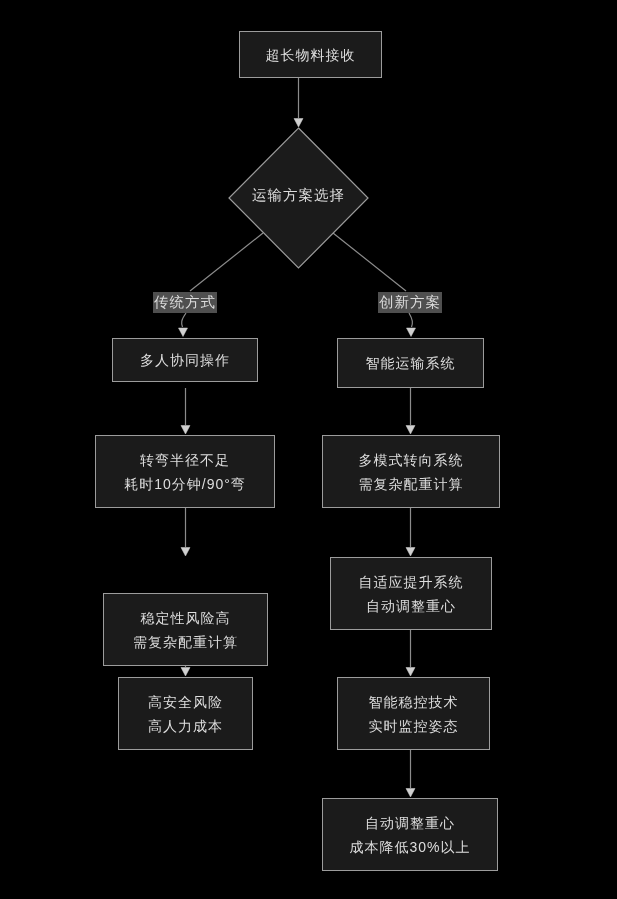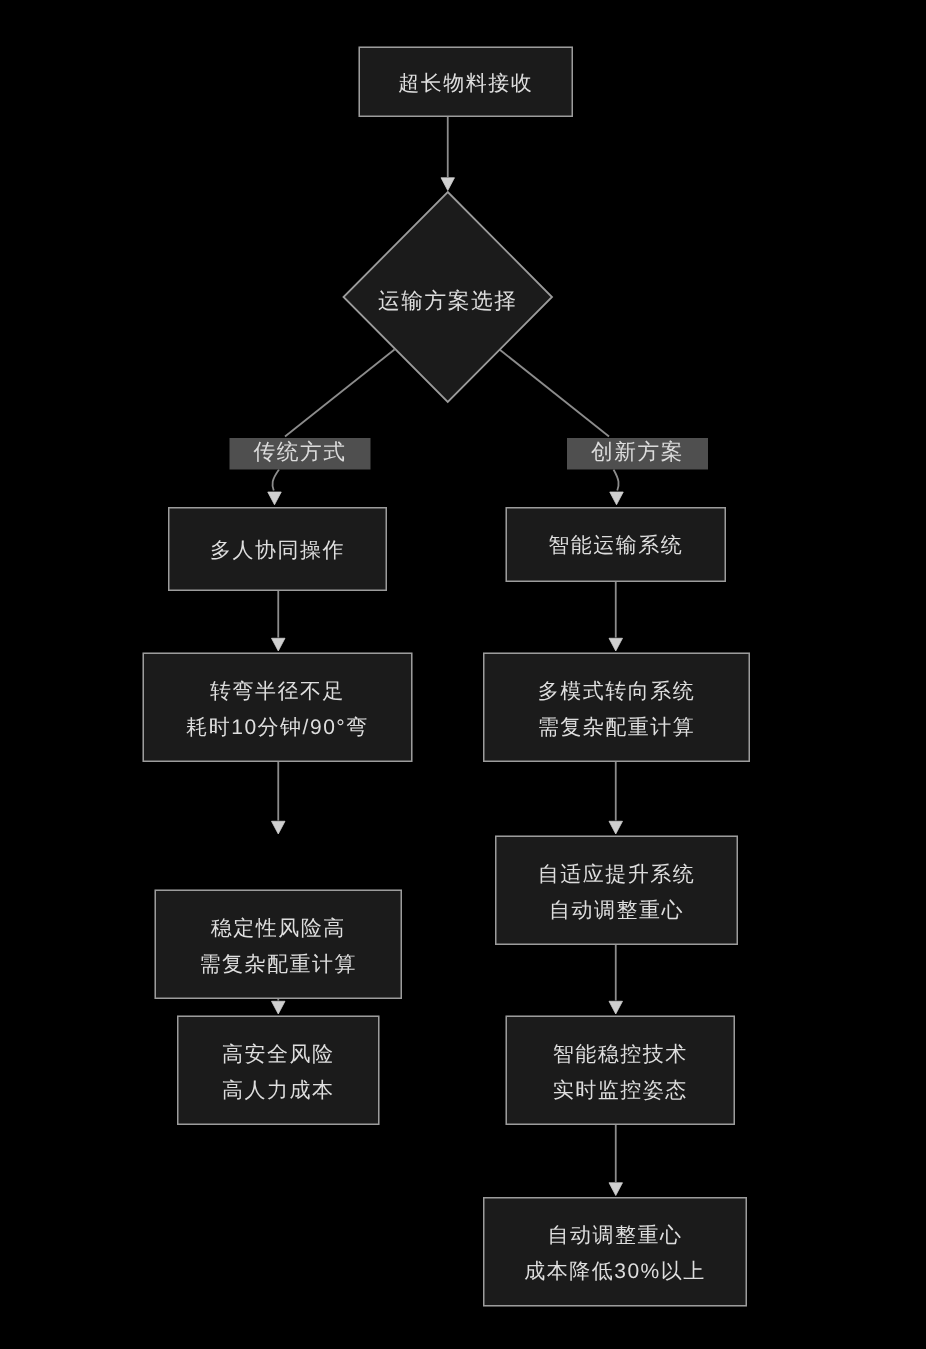--- a/index.html
+++ b/index.html
@@ -60,42 +60,42 @@
     letter-spacing:1px;
   }
   .diamond-label{
     position:absolute;
     left:228px;
     top:186px;
     width:141px;
     height:24px;
     color:var(--node-text);
     display:flex;
-    align-items:flex-end;
+    align-items:flex-start;
     justify-content:center;
     font-size:14.5px;
     letter-spacing:1px;
     background:transparent;
     border:none;
   }
   .edge-label{
     position:absolute;
     box-sizing:border-box;
     background:var(--edge-label-bg);
     color:var(--edge-label-text);
     font-size:14.5px;
     line-height:21px;
     height:21px;
-    padding:0 16px;
+    padding:0 1px;
     letter-spacing:1px;
     text-align:center;
   }
   
   .n-start  {left:227px; top:31px;  width:143px; height:47px;margin-left:12px;}
-  .n-l1     {left:112px; top:338px; width:146px; height:56px;}
+  .n-l1     {left:112px; top:338px; width:146px; height:44px;}
   .n-l2     {left:95px;  top:435px; width:180px; height:73px;}
   .n-l3     {left:103px; top:557px; width:165px; height:73px;margin-top:36px;}
   .n-l4     {left:118px; top:677px; width:135px; height:73px;}
   .n-r1     {left:337px; top:338px; width:147px; height:50px;}
   .n-r2     {left:322px; top:435px; width:178px; height:73px;}
   .n-r3     {left:330px; top:557px; width:162px; height:73px;}
   .n-r4     {left:337px; top:677px; width:153px; height:73px;}
   .n-r5     {left:322px; top:798px; width:176px; height:73px;}
   .el-left  {left:153px; top:292px;}
   .el-right {left:378px; top:292px;}

